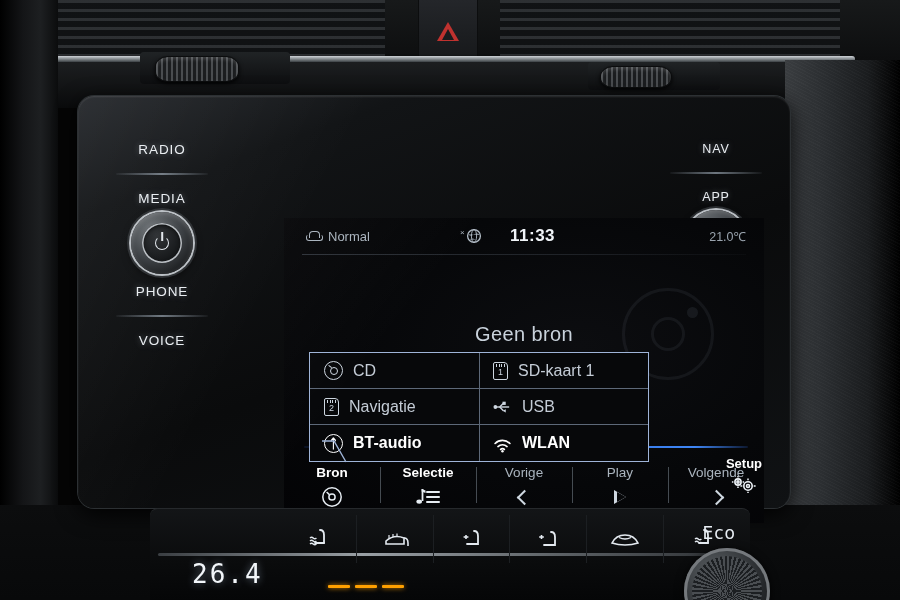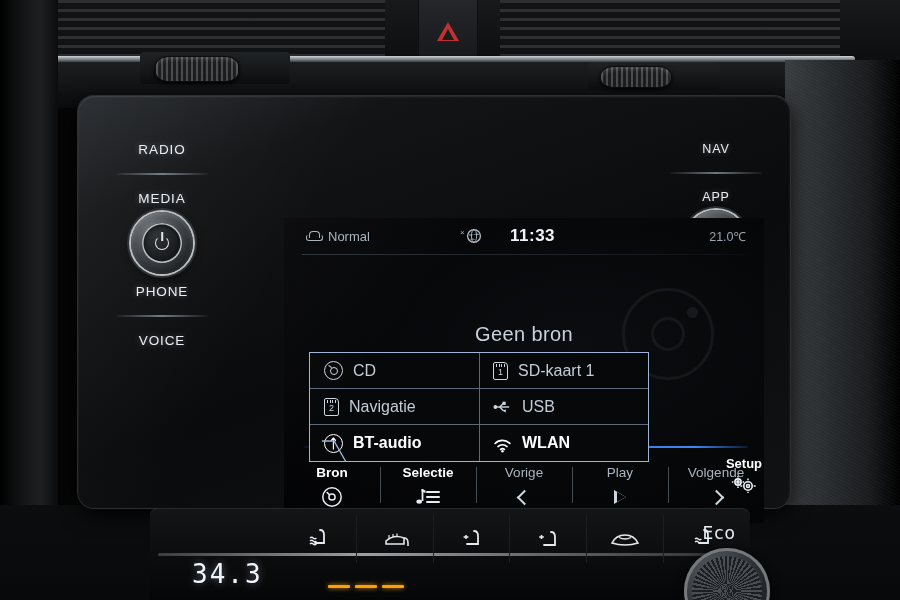--- a/index.html
+++ b/index.html
@@ -678,21 +678,21 @@
           </span>
         </div>
       </div>
 
       <div class="screen-glass"></div>
     </div>
   </div>
 
   <div class="climate">
     <div class="climate-chrome"></div>
-    <div class="clim-temp">34.3</div>
+    <div class="clim-temp">26.4</div>
 
     <div class="clim-btns">
 
       <div class="clim-btn">
         <svg class="seat-svg" width="26" height="26" viewBox="0 0 26 26">
           <path d="M15 4 Q19 4 19 9 L19 17" fill="none" stroke="#e4eaf0" stroke-width="1.8" stroke-linecap="round"></path>
           <path d="M19 17 L10 17" fill="none" stroke="#e4eaf0" stroke-width="1.8" stroke-linecap="round"></path>
           <g stroke="#e4eaf0" stroke-width="1.4" fill="none">
             <path d="M5 12 q1.6 -1.6 3.2 0 q1.6 1.6 3.2 0"></path>
             <path d="M5 15 q1.6 -1.6 3.2 0 q1.6 1.6 3.2 0"></path>

